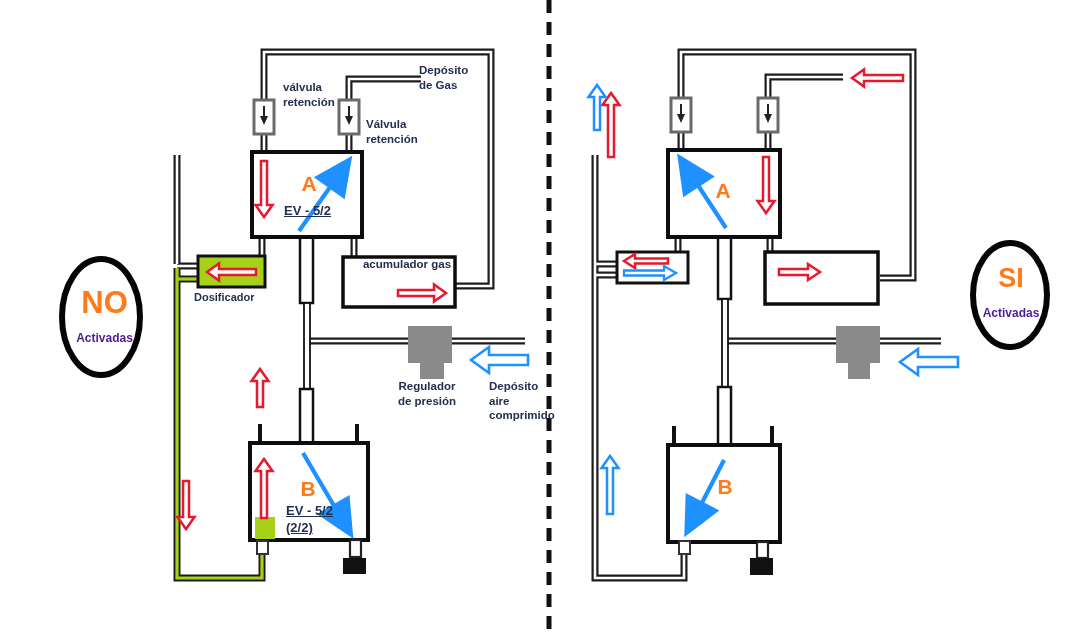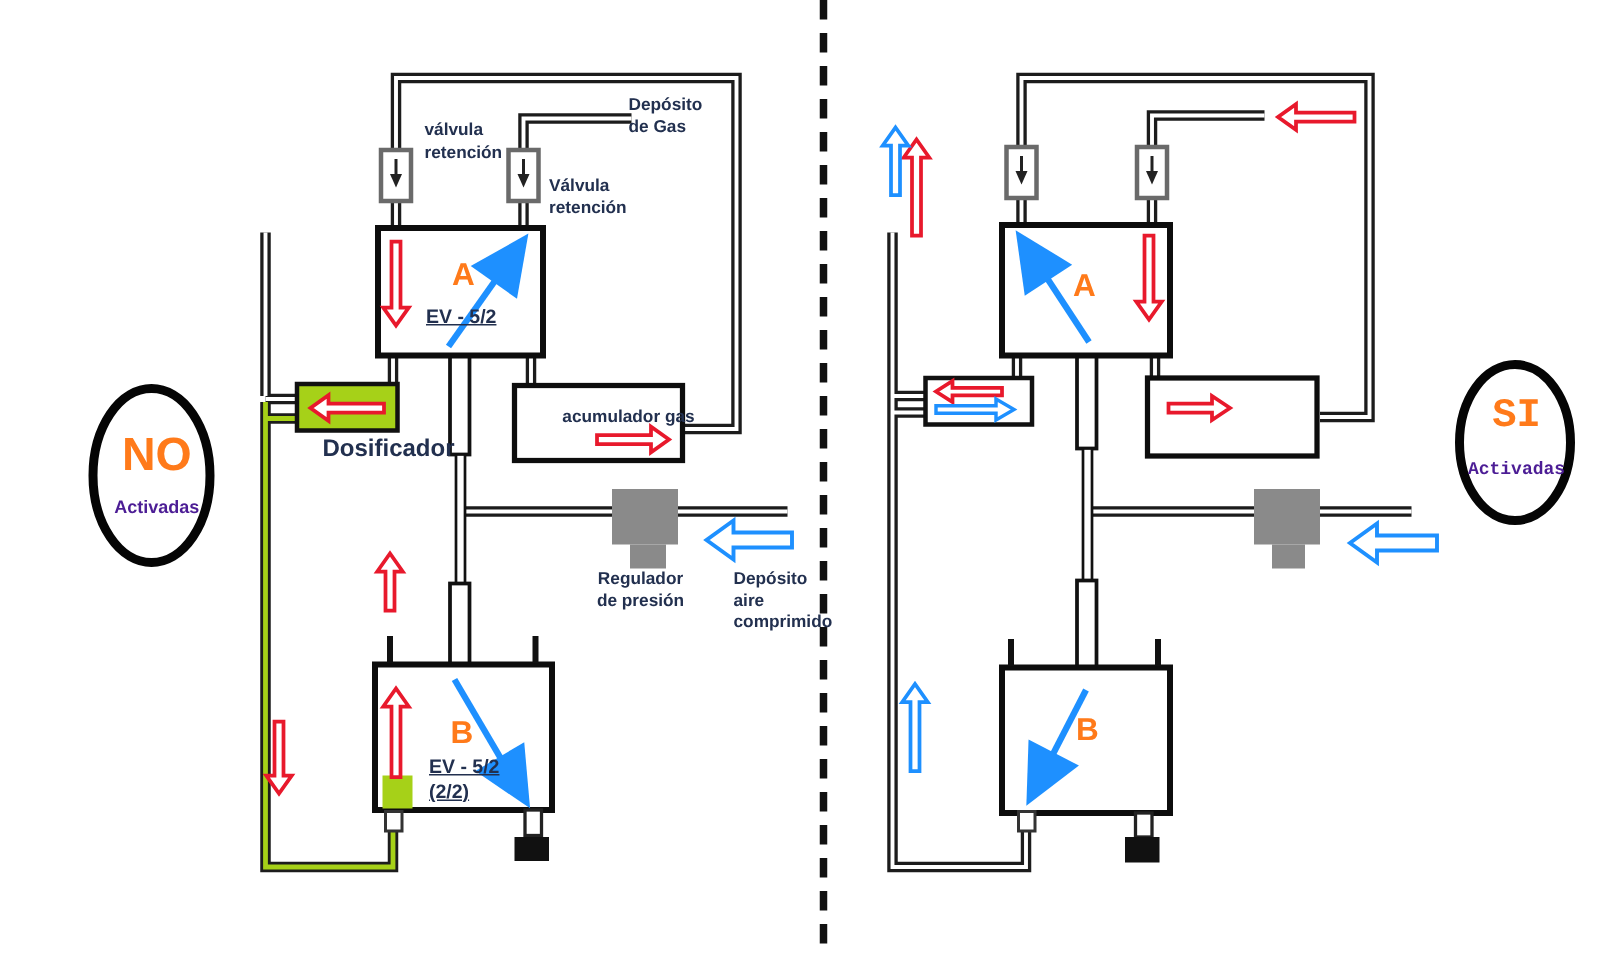--- a/index.html
+++ b/index.html
@@ -13,21 +13,21 @@
   .valve-letter{position:absolute;font-weight:700;color:#ff7a1a;font-size:21px;
        width:34px;text-align:center;line-height:1;}
   .valve-type{position:absolute;font-weight:700;color:#22304f;font-size:13px;
        white-space:pre-line;text-decoration:underline;}
   .oval-label{position:absolute;display:flex;flex-direction:column;align-items:center;
        text-align:center;}
   .oval-main{font-weight:700;color:#ff7a1a;line-height:.95;}
   .oval-sub{font-weight:700;color:#4c1d95;font-size:12px;line-height:1;margin-top:15px;}
   .no-oval{left:60px;top:288px;width:63px;padding-left:13px;}
   .no-oval .oval-main{font-size:31px;}
-  .si-oval{left:972px;top:266px;width:78px;font-family:Liberation Mono, monospace;}
+  .si-oval{left:972px;top:266px;width:78px;}
   .si-oval .oval-main{font-size:27px;}
   .caption{position:absolute;left:854px;top:504px;width:210px;font-weight:700;
        color:#22304f;font-size:12px;line-height:1.4;white-space:pre-line;}
 </style>
 </head>
 <body>
 
 <div class="stage">
 
 <svg class="layer" width="1072" height="637" viewBox="0 0 1072 637">
@@ -212,22 +212,22 @@
 <div class="lbl" style="left:283px;top:80px;">válvula
 retención</div>
 <div class="lbl" style="left:419px;top:63px;">Depósito
 de Gas</div>
 <div class="lbl" style="left:366px;top:117px;">Válvula
 retención</div>
 
 <div class="valve-letter" style="left:292px;top:173px;">A</div>
 <div class="valve-type" style="left:284px;top:203px;">EV - 5/2</div>
 
-<div class="lbl center" style="left:345px;top:271px;width:124px;padding-left:12px;">acumulador gas</div>
-<div class="lbl" style="left:194px;top:290px;font-size:16px;margin-left:21px;">Dosificador</div>
+<div class="lbl center" style="left:345px;top:257px;width:124px;">acumulador gas</div>
+<div class="lbl" style="left:194px;top:290px;font-size:11px;">Dosificador</div>
 <div class="lbl center" style="left:385px;top:379px;width:84px;">Regulador
 de presión</div>
 <div class="lbl" style="left:489px;top:379px;">Depósito
 aire
 comprimido</div>
 
 <div class="valve-letter" style="left:291px;top:478px;">B</div>
 <div class="valve-type" style="left:286px;top:503px;">EV - 5/2</div>
 <div class="valve-type" style="left:286px;top:520px;">(2/2)</div>
 

